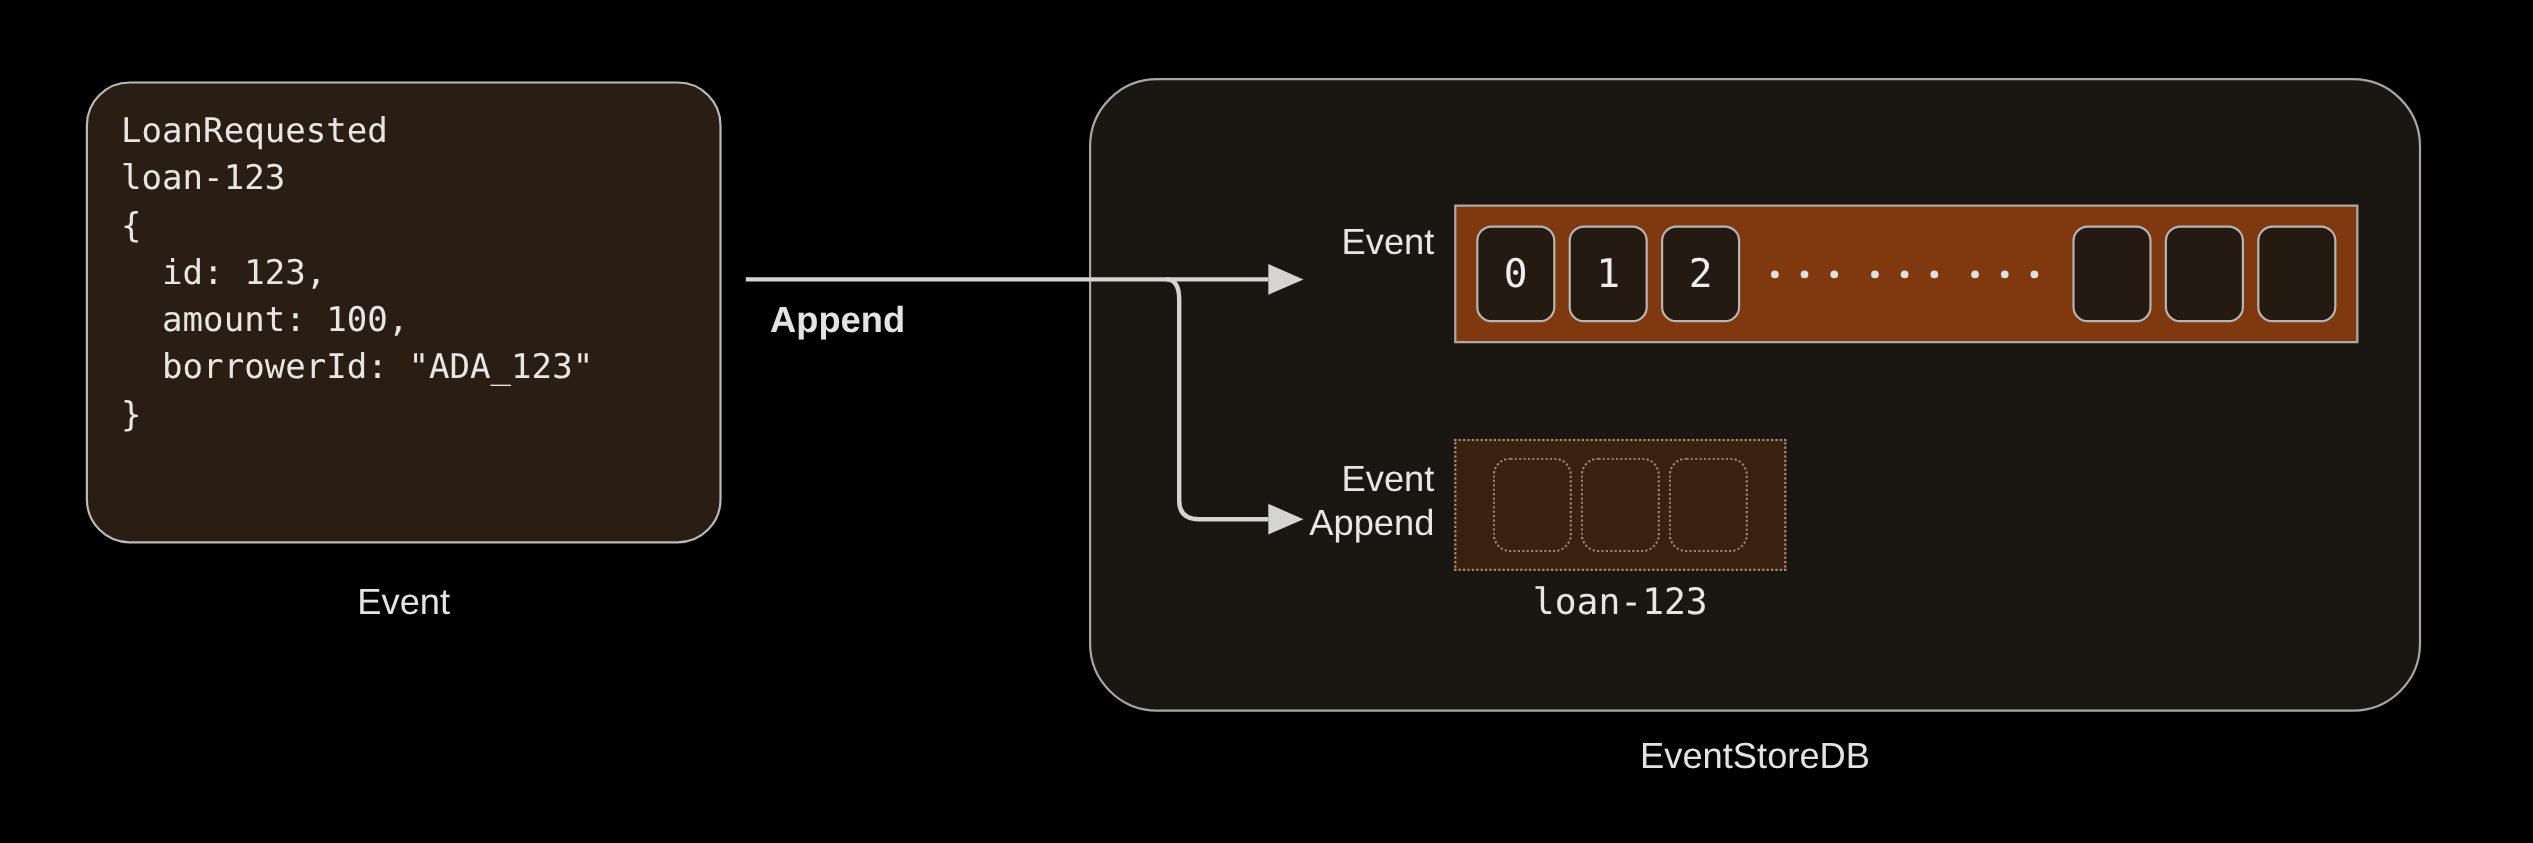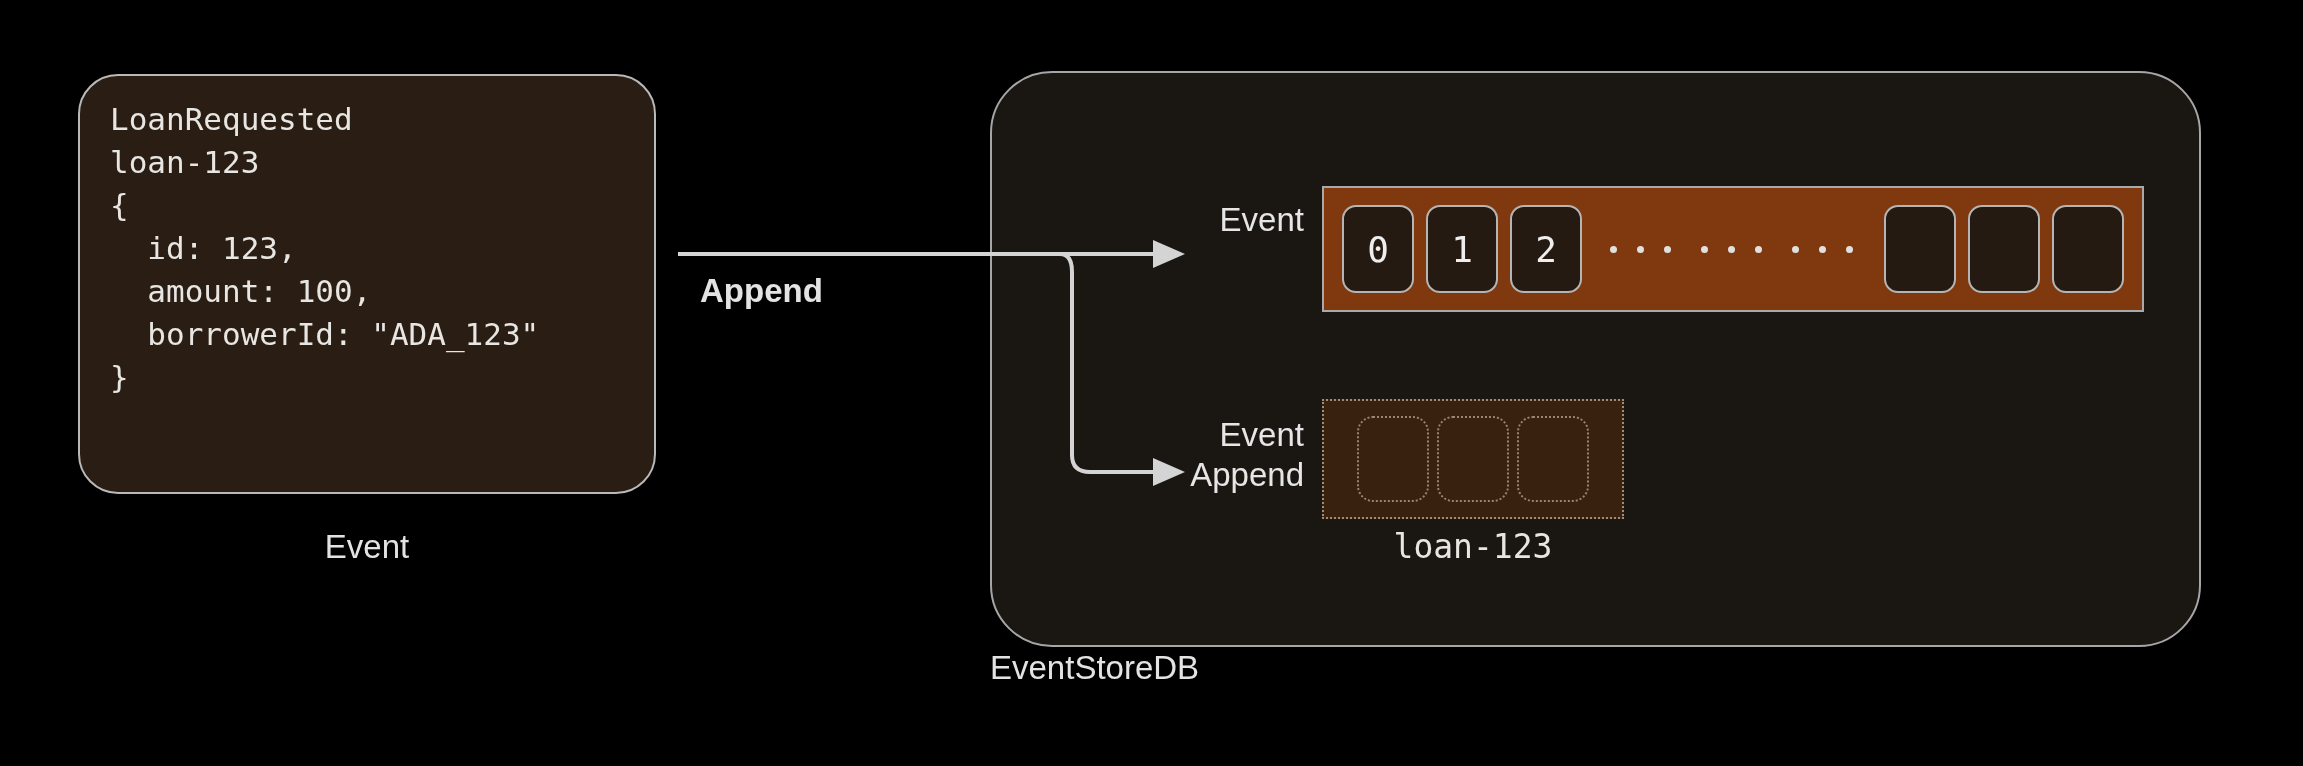--- a/index.html
+++ b/index.html
@@ -62,23 +62,23 @@
     width: 1211px;
     height: 576px;
     background: #1a1713;
     border: 2px solid #a6a6a6;
     border-radius: 62px;
     box-sizing: border-box;
   }
   .store-label {
     position: absolute;
     left: 990px;
-    top: 649px;
+    top: 668px;
     width: 1211px;
-    text-align: left;
+    text-align: center;
     font-size: 33px;
     color: #e3e3e3;
   }
 
   
   .row-label {
     position: absolute;
     text-align: right;
     font-size: 33px;
     line-height: 1.22;

